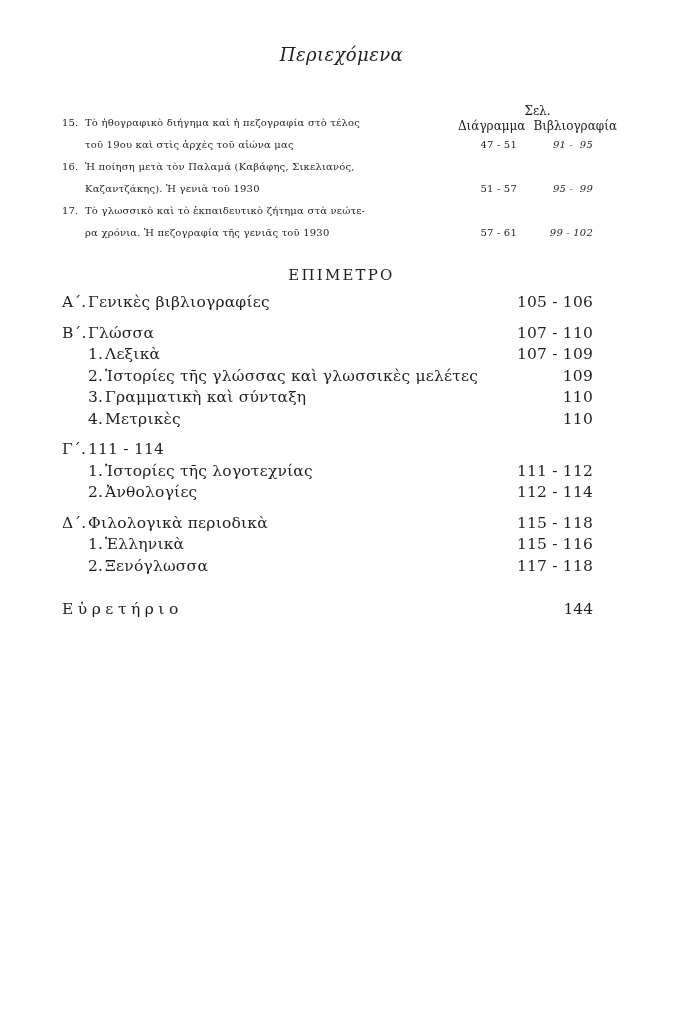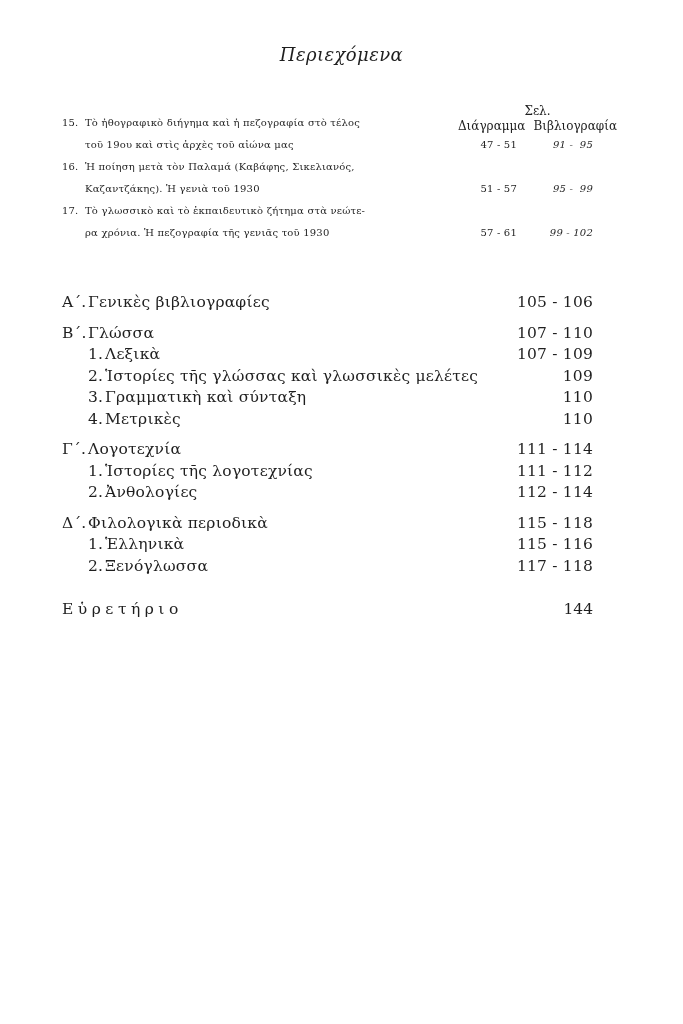--- a/index.html
+++ b/index.html
@@ -141,20 +141,21 @@
       </div>
       <div class="l2">
         <span class="cont">ρα χρόνια. Ἡ πεζογραφία τῆς γενιᾶς τοῦ 1930</span>
         <span class="diag">57 - 61</span>
         <span class="bib">99 - 102</span>
       </div>
     </div>
 
   </div>
 
+  <div class="epimetro-head">ΕΠΙΜΕΤΡΟ</div>
 
   <div class="sections">
 
     <div class="sec-group">
       <div class="sec-row">
         <span class="slabel">Α΄.</span>
         <span class="stitle">Γενικὲς  βιβλιογραφίες</span>
         <span class="spages">105 - 106</span>
       </div>
     </div>
@@ -183,21 +184,20 @@
       <div class="sub-row">
         <span class="snum">4.</span>
         <span class="stitle">Μετρικὲς</span>
         <span class="spages">110</span>
       </div>
     </div>
 
     <div class="sec-group">
       <div class="sec-row">
         <span class="slabel">Γ΄.</span>
-        <span class="stitle">Λογοτεχνία</span>
         <span class="spages">111 - 114</span>
       </div>
       <div class="sub-row">
         <span class="snum">1.</span>
         <span class="stitle">Ἱστορίες  τῆς  λογοτεχνίας</span>
         <span class="spages">111 - 112</span>
       </div>
       <div class="sub-row">
         <span class="snum">2.</span>
         <span class="stitle">Ἀνθολογίες</span>

